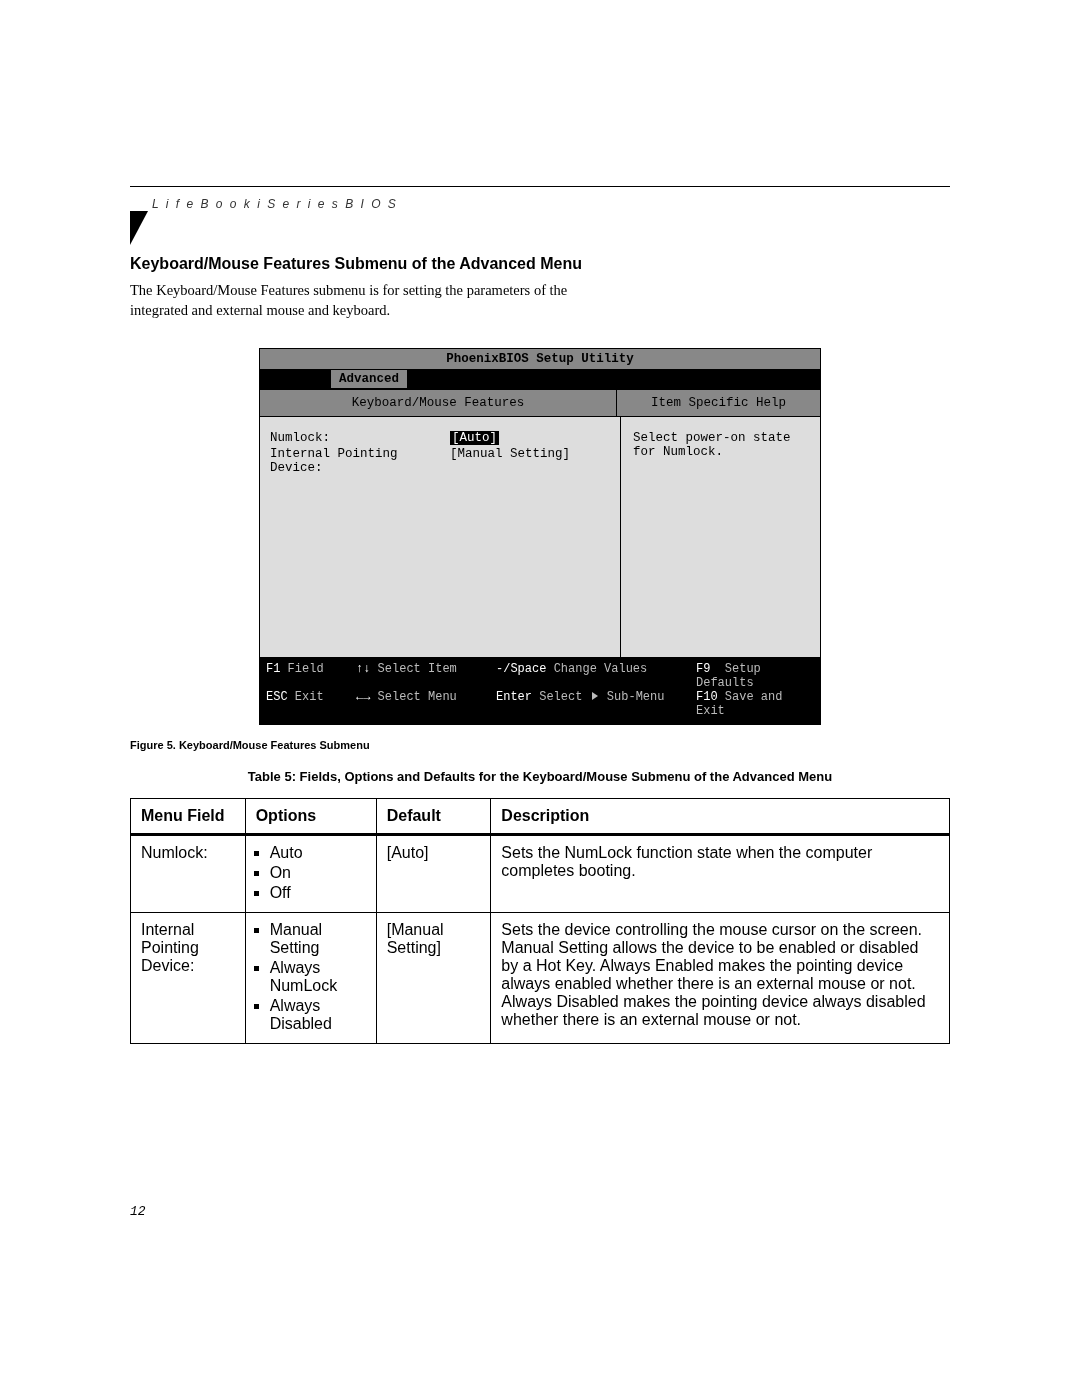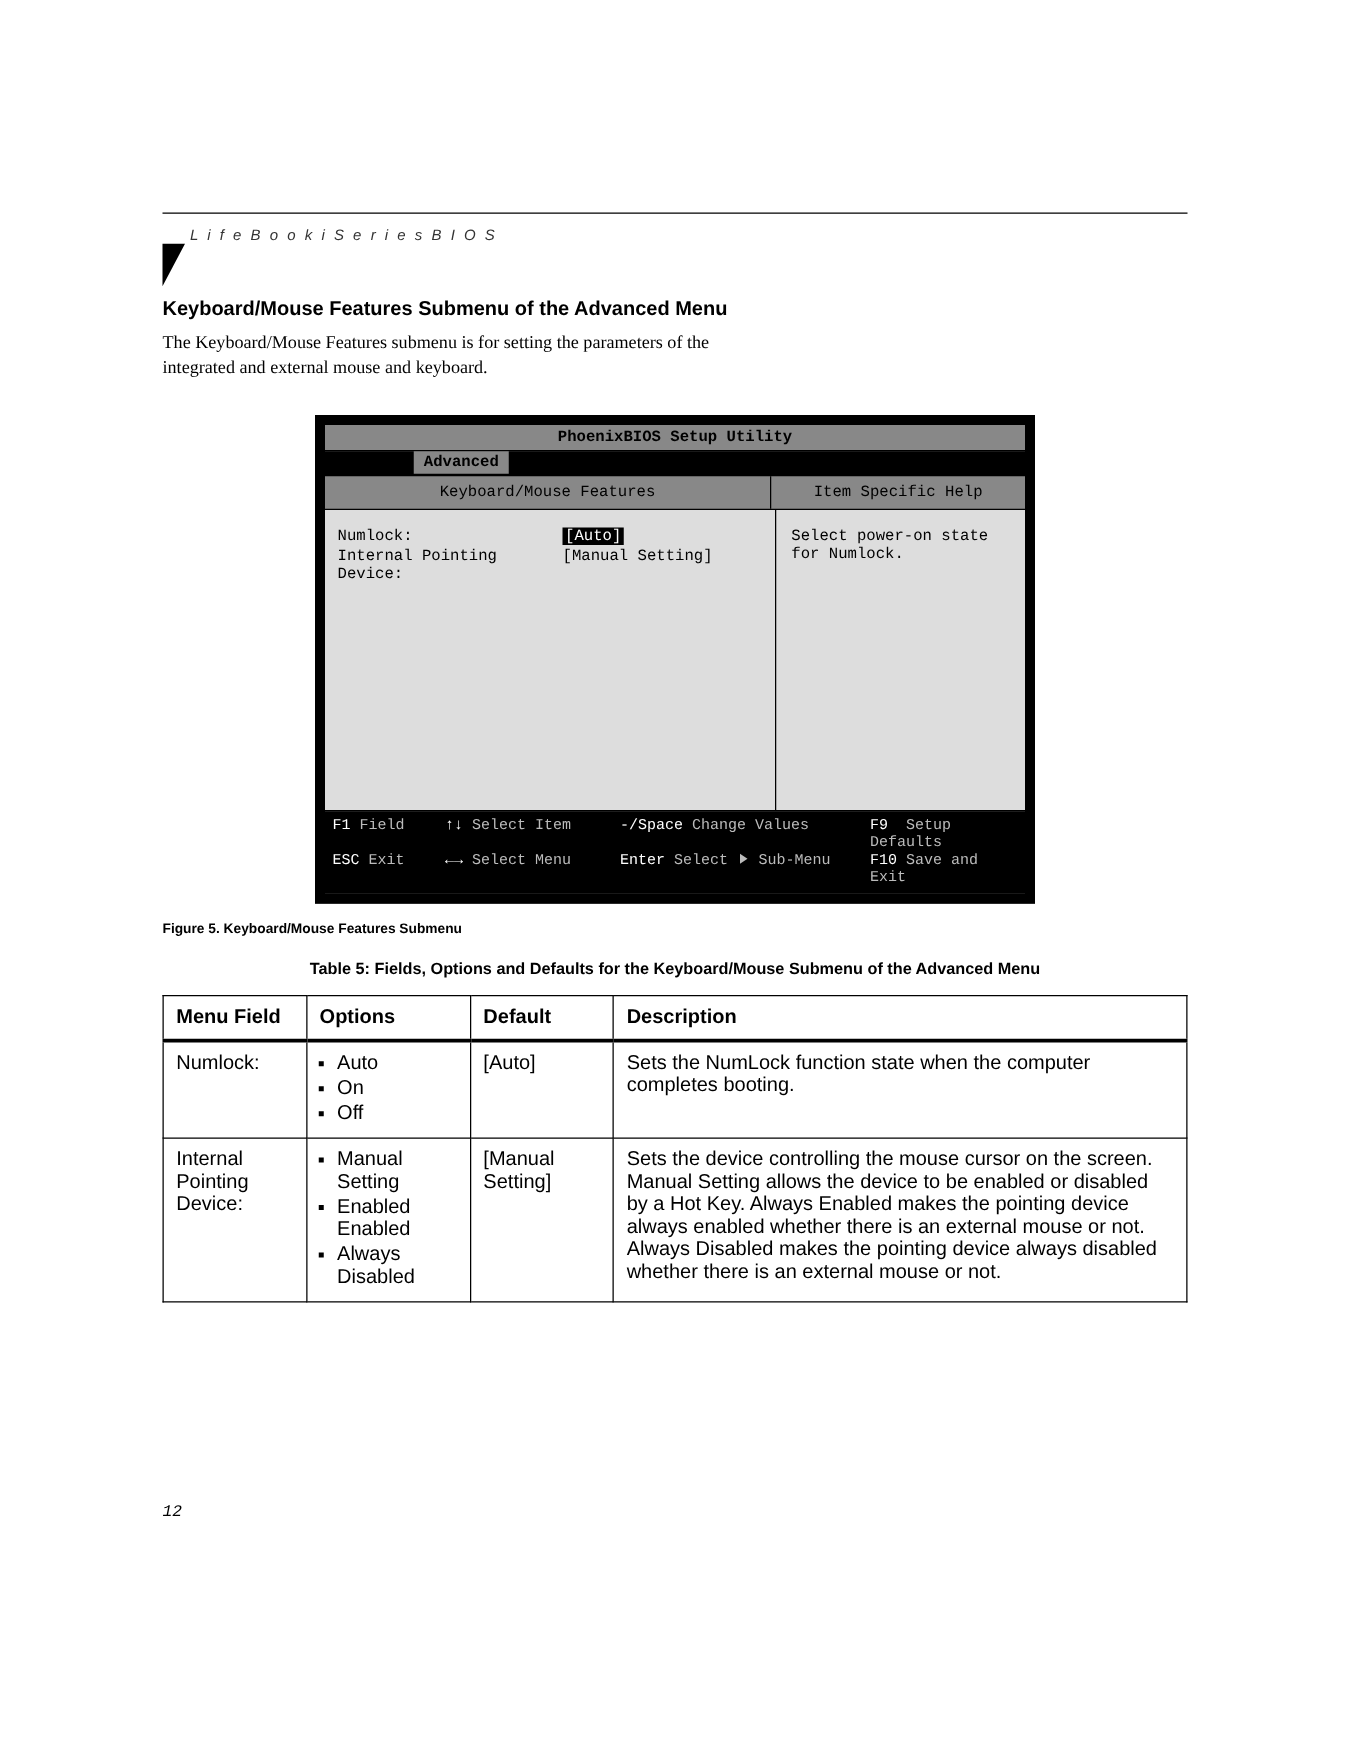--- a/index.html
+++ b/index.html
@@ -7,21 +7,21 @@
     padding: 0;
     background: #fff;
     font-family: Arial, Helvetica, sans-serif;
     font-size: 13px;
     color: #000;
     width: 1080px;
   }
   .page {
     box-sizing: border-box;
     width: 820px;
-    margin: 0 auto;
+    margin: 16px auto;
     padding: 170px 0 90px 0;
   }
   .rule {
     border-top: 1px solid #000;
     margin-bottom: 10px;
   }
   .running-head {
     font-style: italic;
     font-size: 12px;
     letter-spacing: 2px;
@@ -52,21 +52,21 @@
     font-size: 14.5px;
     line-height: 1.35;
     width: 54%;
     margin-bottom: 28px;
   }
 
   
   .bios {
     width: 560px;
     margin: 0 auto;
-    border: 8px solid #000000;
+    border: 1px solid #000000;
     font-family: "Courier New", monospace;
     font-size: 12.5px;
     background: #888;
   }
   .bios-title {
     background: #888;
     color: #000;
     text-align: center;
     padding: 3px 0;
     font-weight: bold;
@@ -275,21 +275,21 @@
             </ul>
           </td>
           <td>[Auto]</td>
           <td>Sets the NumLock function state when the computer completes booting.</td>
         </tr>
         <tr>
           <td>Internal Pointing Device:</td>
           <td>
             <ul class="opts">
               <li>Manual Setting</li>
-              <li>Enabled Enabled</li>
+              <li>Always NumLock</li>
               <li>Always Disabled</li>
             </ul>
           </td>
           <td>[Manual Setting]</td>
           <td>Sets the device controlling the mouse cursor on the screen. Manual Setting allows the device to be enabled or disabled by a Hot Key. Always Enabled makes the pointing device always enabled whether there is an external mouse or not. Always Disabled makes the pointing device always disabled whether there is an external mouse or not.</td>
         </tr>
       </tbody>
   </table>
 
   <div class="pagenum">12</div>

